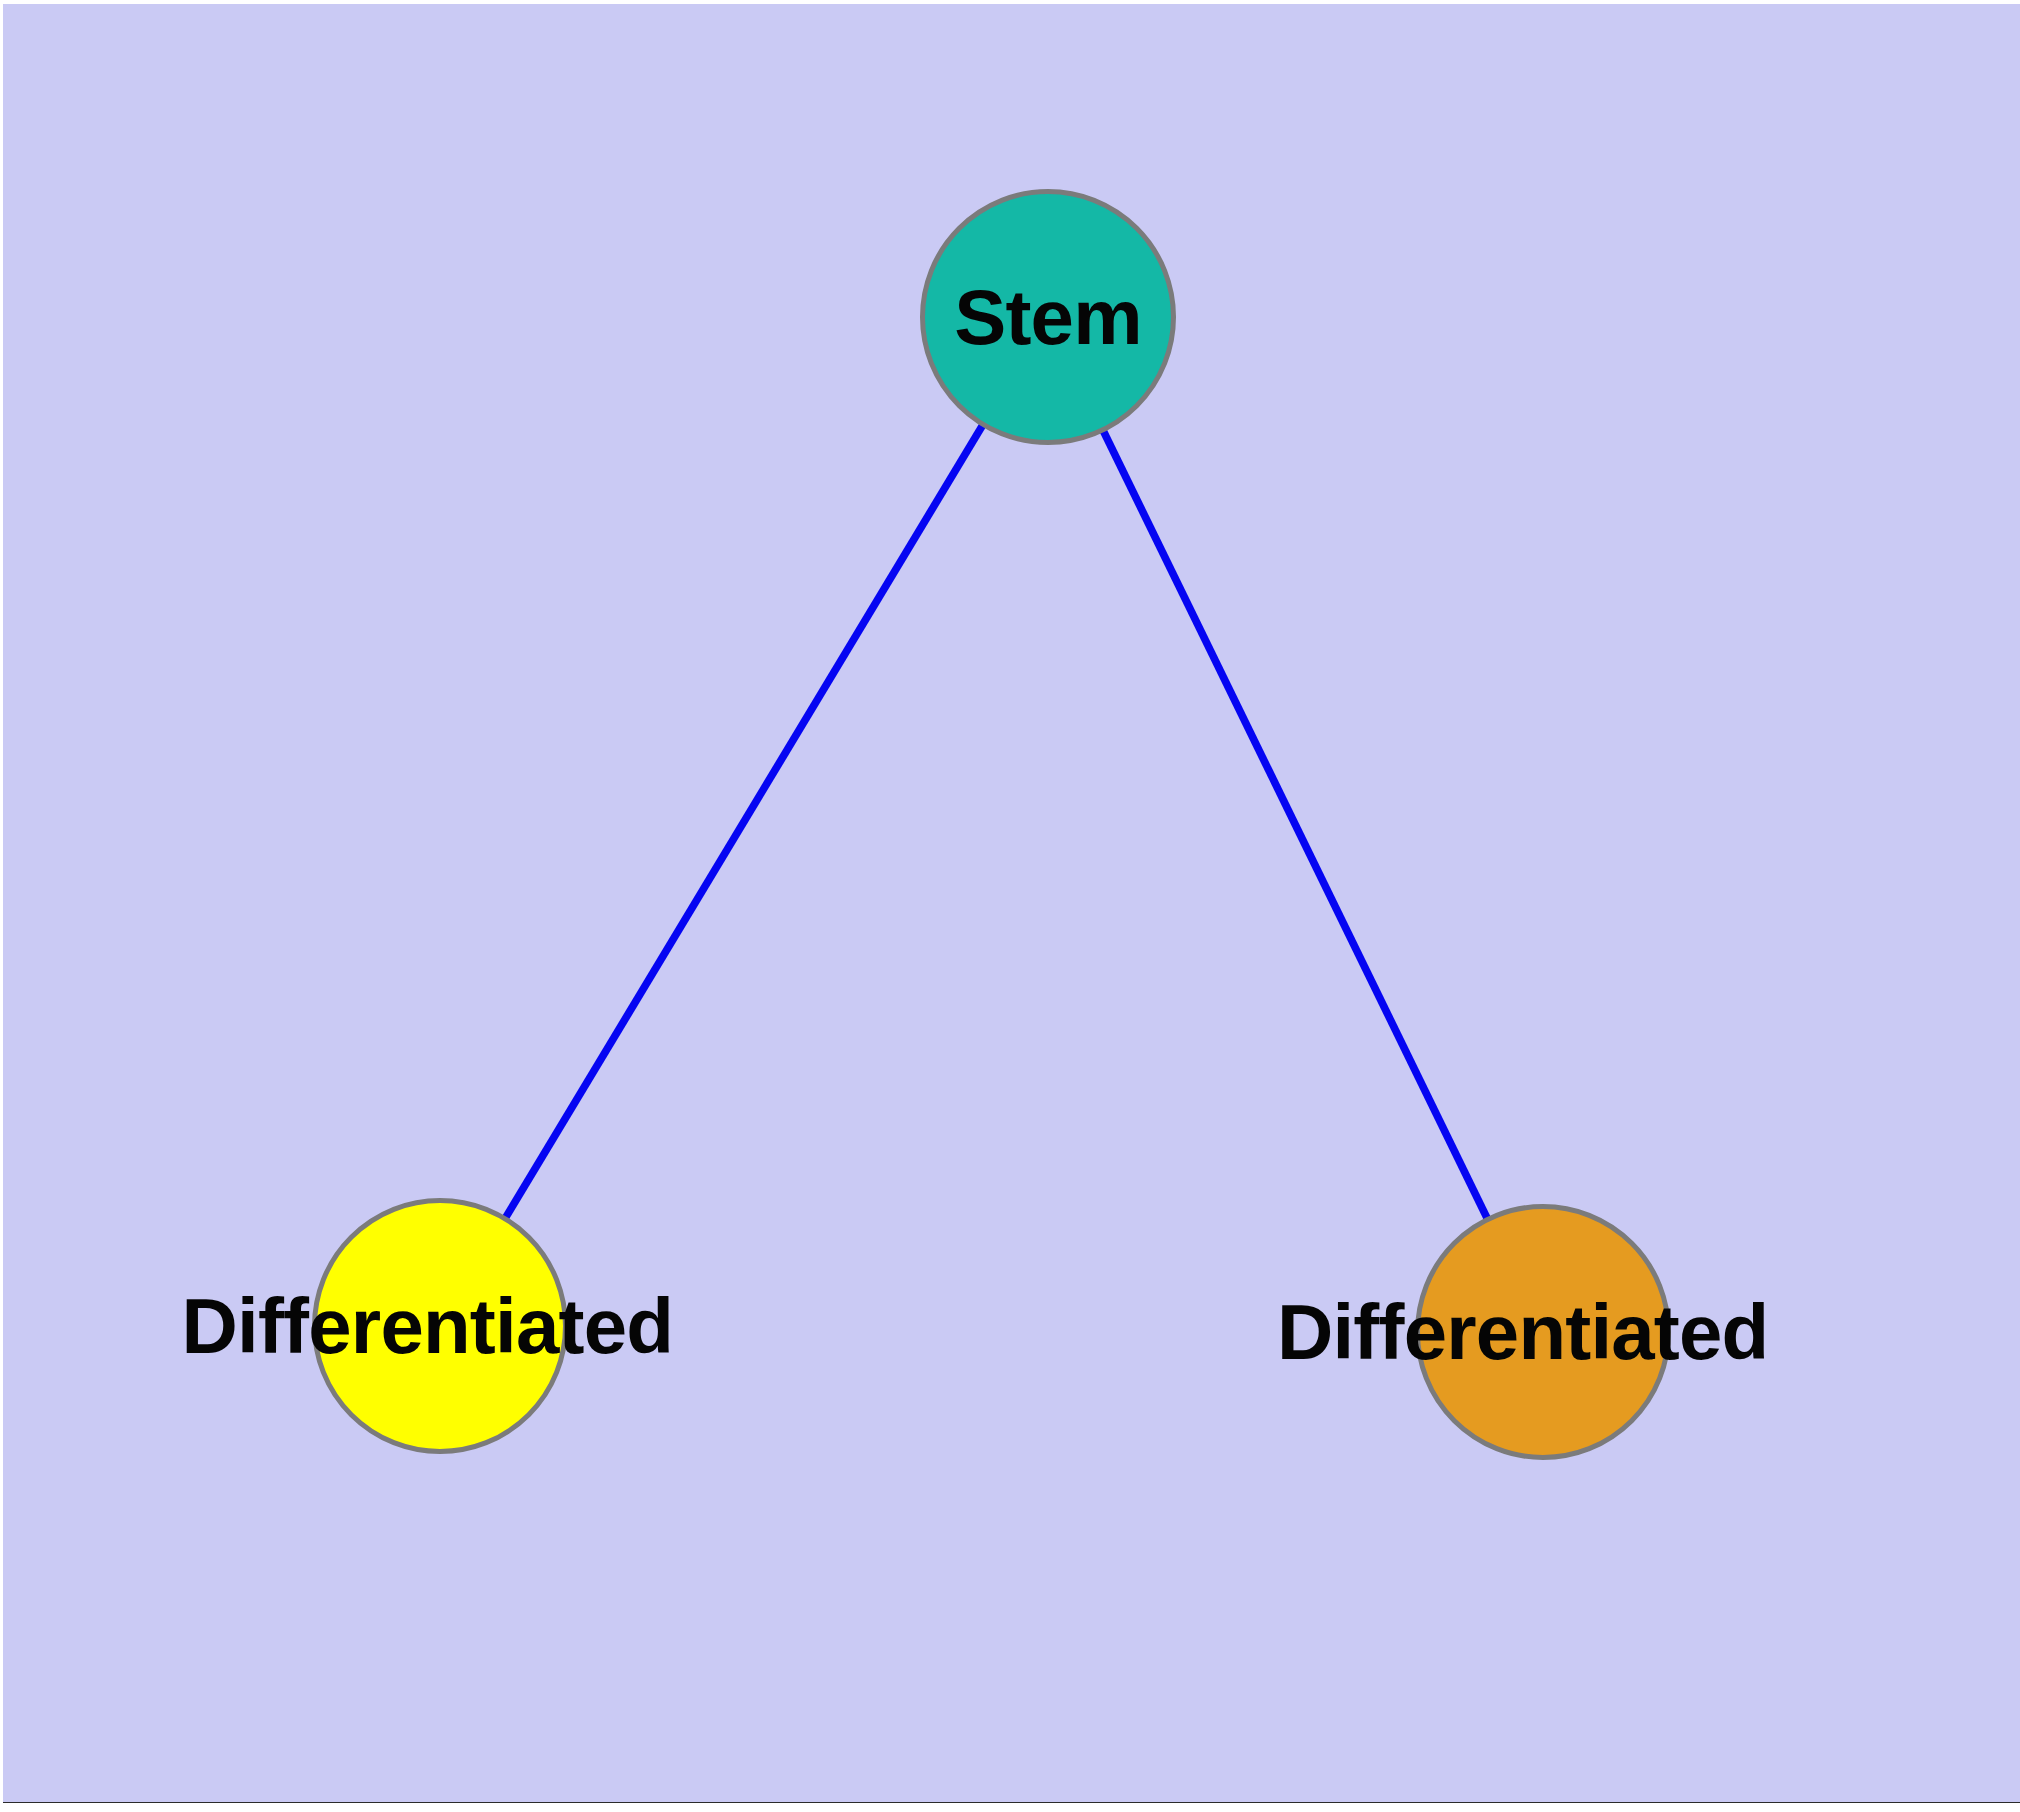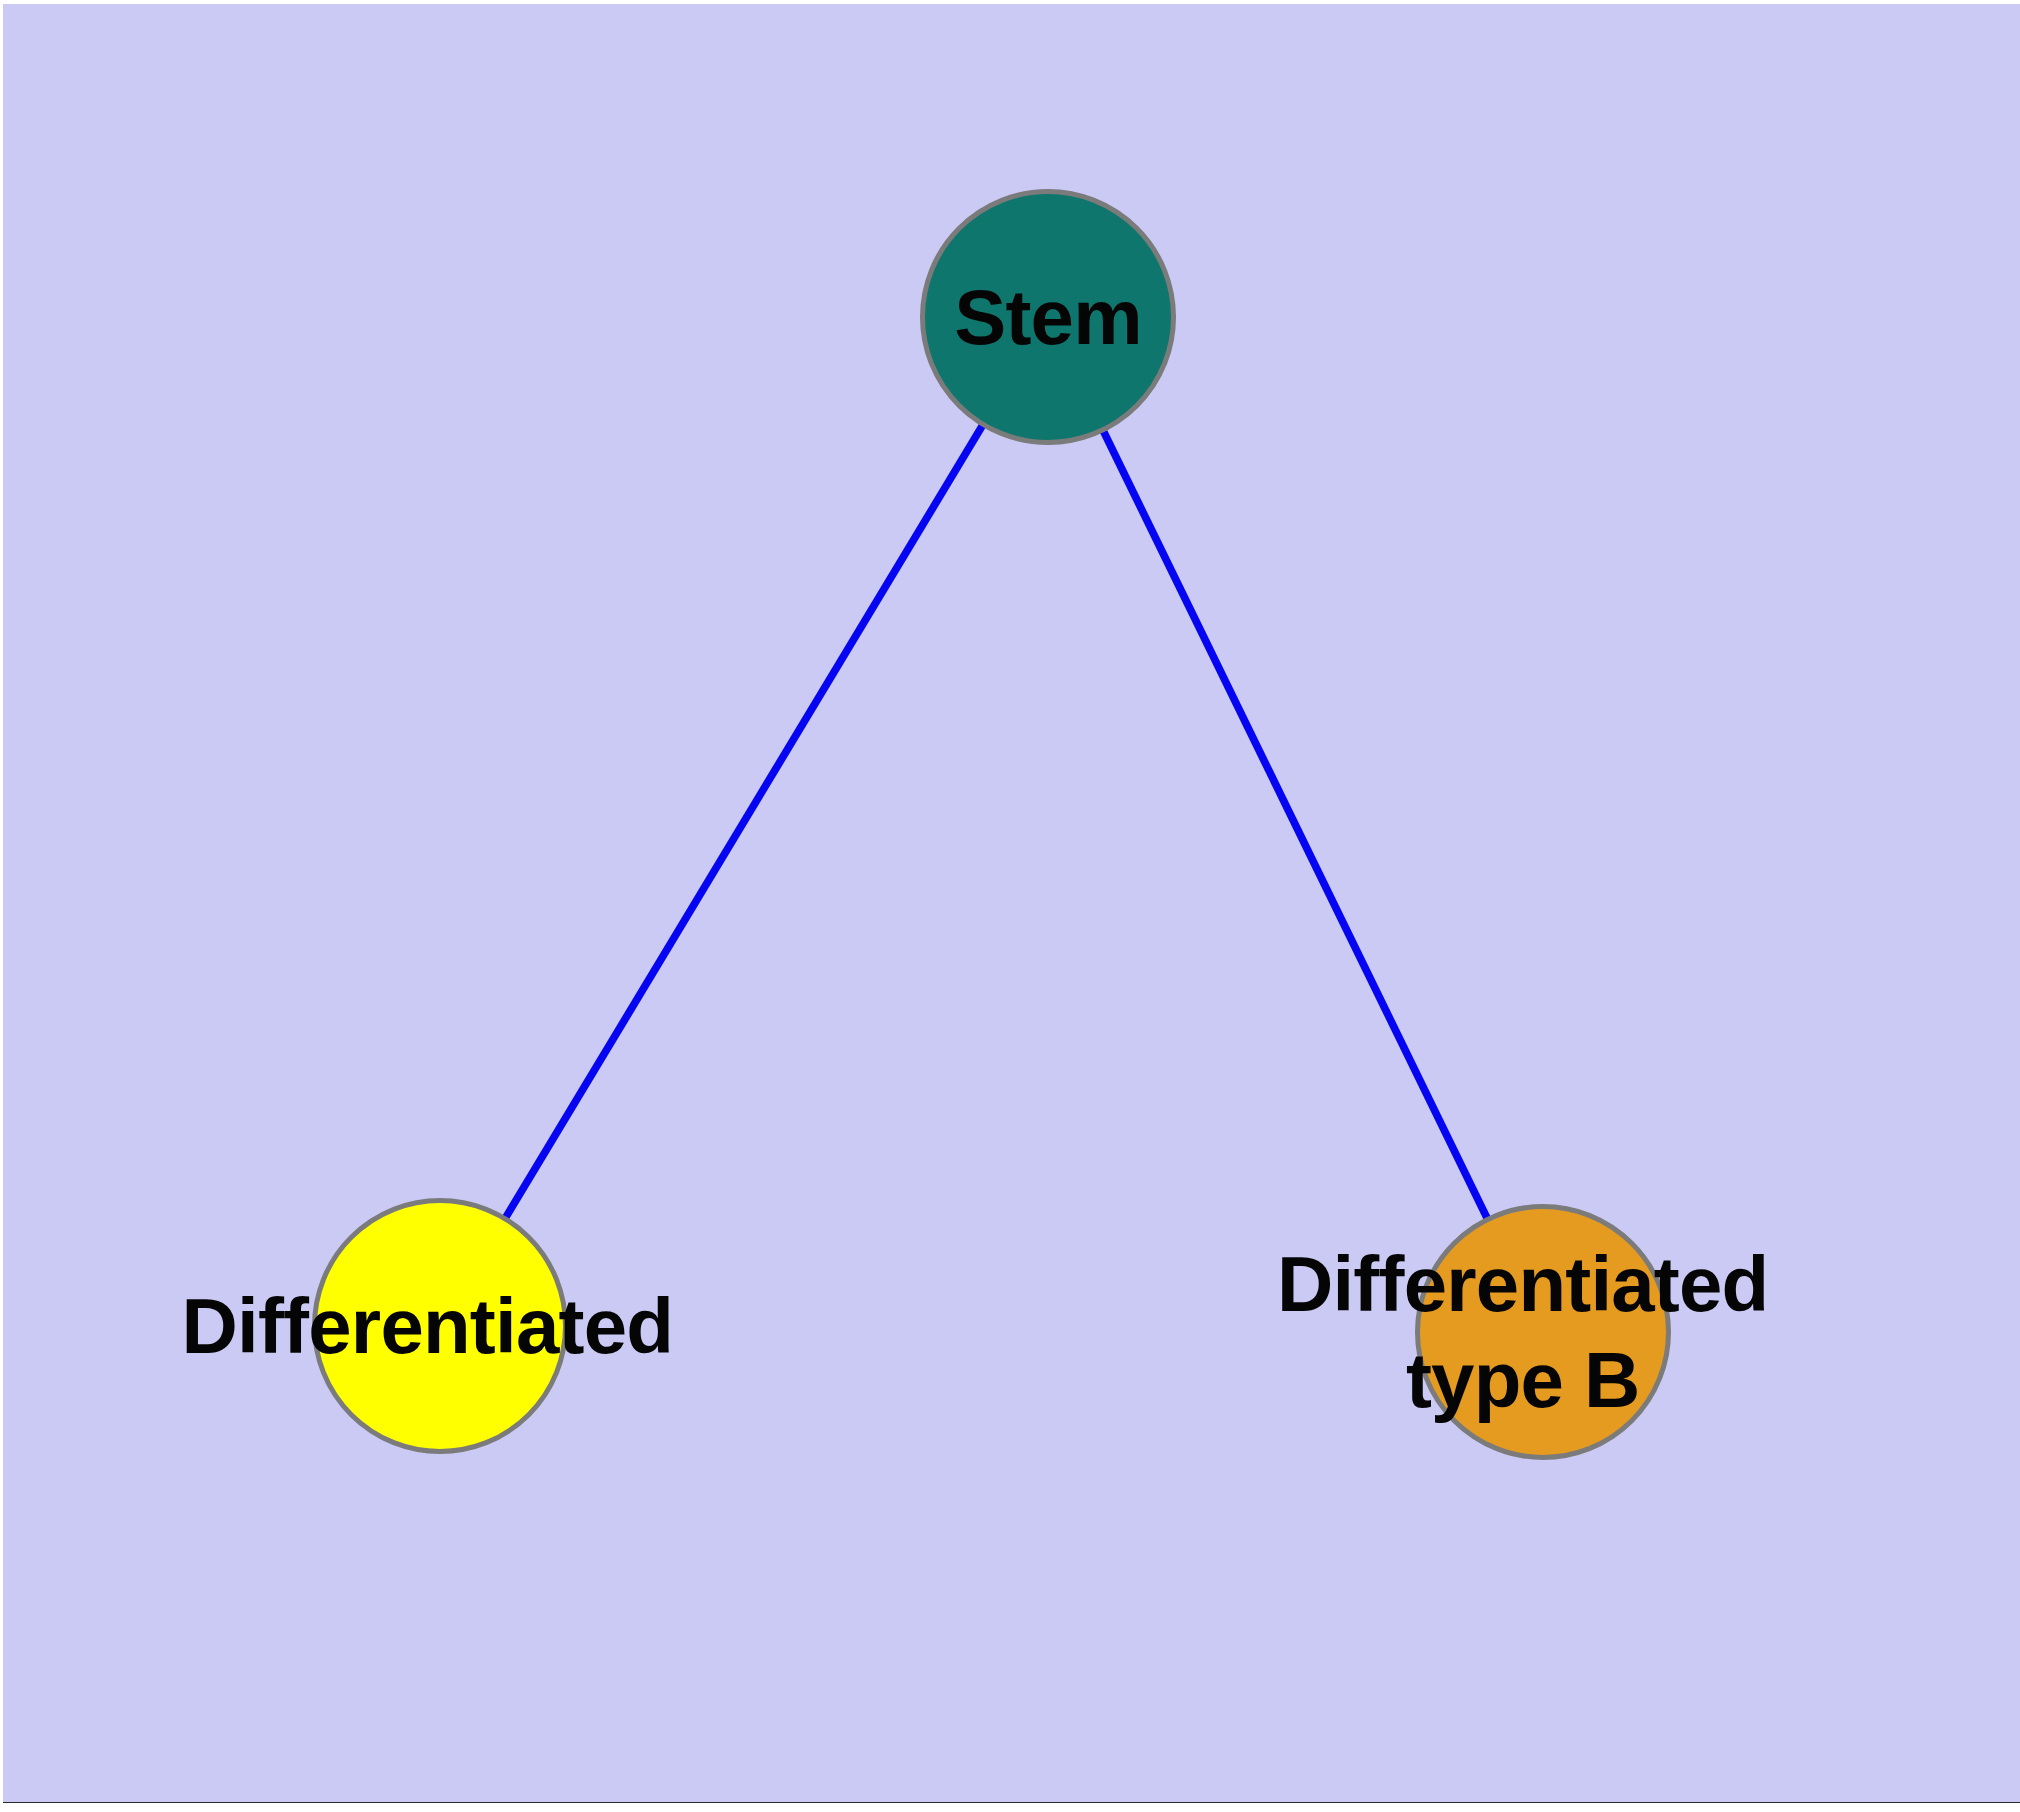--- a/index.html
+++ b/index.html
@@ -59,33 +59,32 @@
 
 <div id="stage">
 
   <div id="panel" style="background: rgb(202, 202, 244); border-bottom-color: rgb(43, 43, 43);"></div>
 
   <svg id="edge-layer" xmlns="http://www.w3.org/2000/svg" viewBox="0 0 2384 2138" width="2021" height="1812">
     <line class="edge" x1="1236" y1="374" x2="519" y2="1565" stroke="#0505f2" stroke-width="9"></line>
     <line class="edge" x1="1236" y1="374" x2="1820" y2="1572" stroke="#0505f2" stroke-width="9"></line>
   </svg>
 
-  <div class="node" style="left: 920px; top: 189px; width: 256px; height: 256px; background: #0f766e; border-color: rgb(123, 123, 123);">
+  <div class="node" style="left: 920px; top: 189px; width: 256px; height: 256px; background: #14b8a6; border-color: rgb(123, 123, 123);">
     <div class="node-label" style="color: rgb(5, 5, 5);">
       <span class="line">Stem</span>
     </div>
   </div>
 
   <div class="node" style="left: 312px; top: 1198px; width: 256px; height: 256px; background: rgb(255, 255, 0); border-color: rgb(123, 123, 123);">
     <div class="node-label" style="color: rgb(5, 5, 5); transform: translateX(-12.7px);">
       <span class="line">Differentiated</span>
     </div>
   </div>
 
   <div class="node" style="left: 1415px; top: 1204px; width: 256px; height: 256px; background: rgb(229, 155, 32); border-color: rgb(123, 123, 123);">
     <div class="node-label" style="color: rgb(5, 5, 5); transform: translateX(-20.3px);">
       <span class="line">Differentiated</span>
-      <span class="line">type B</span>
     </div>
   </div>
 
 </div>
 
 
 </body></html>

